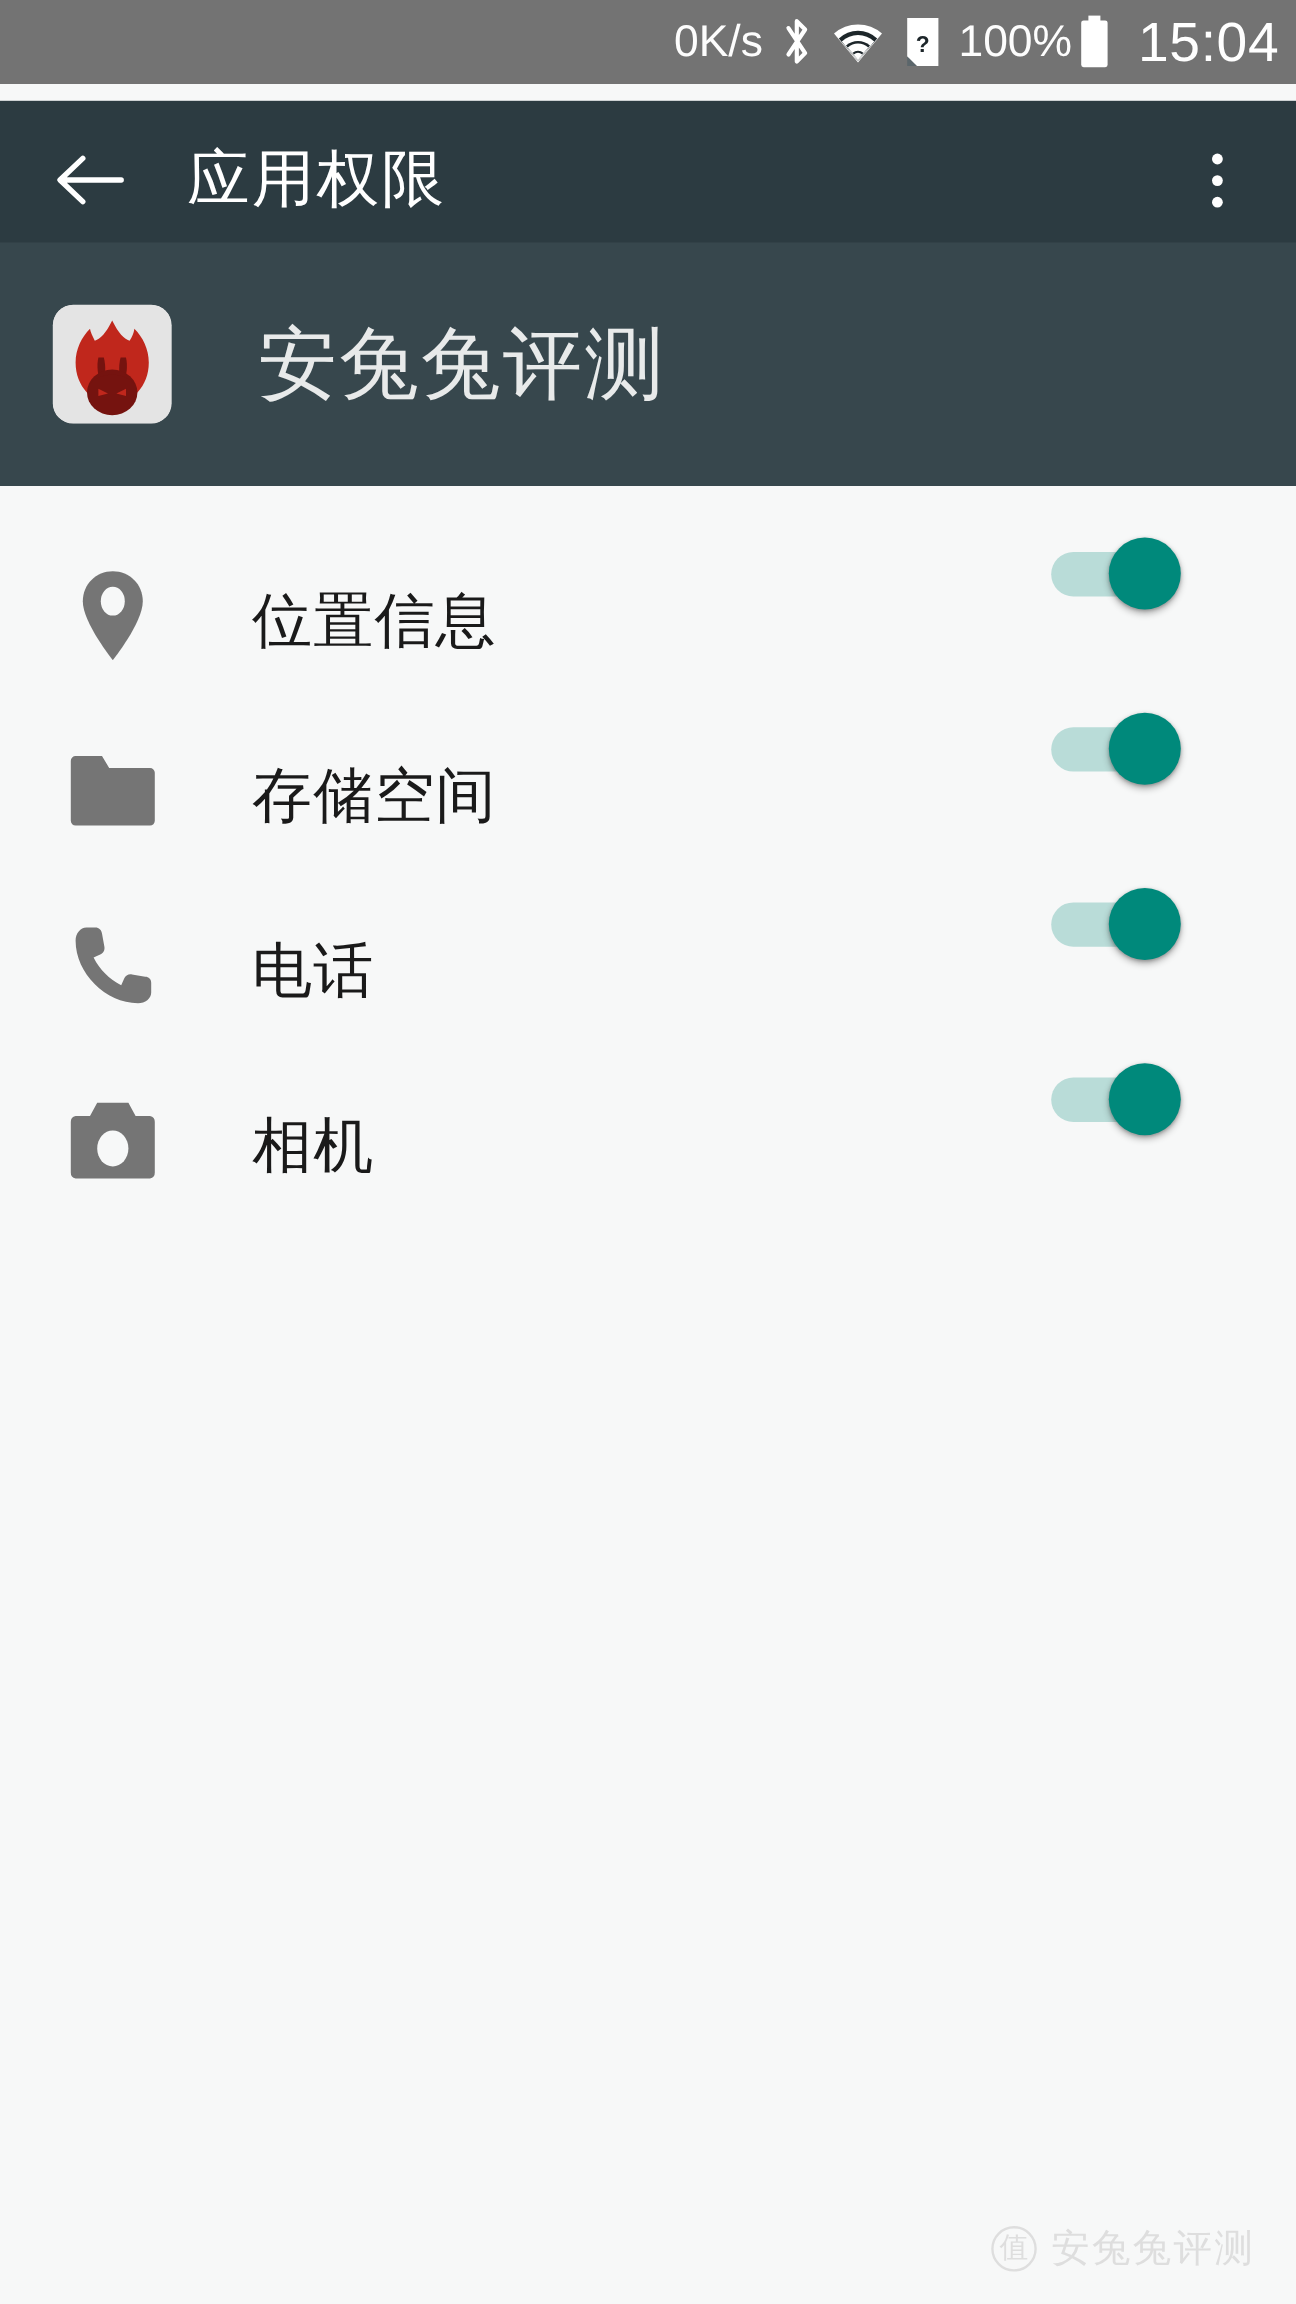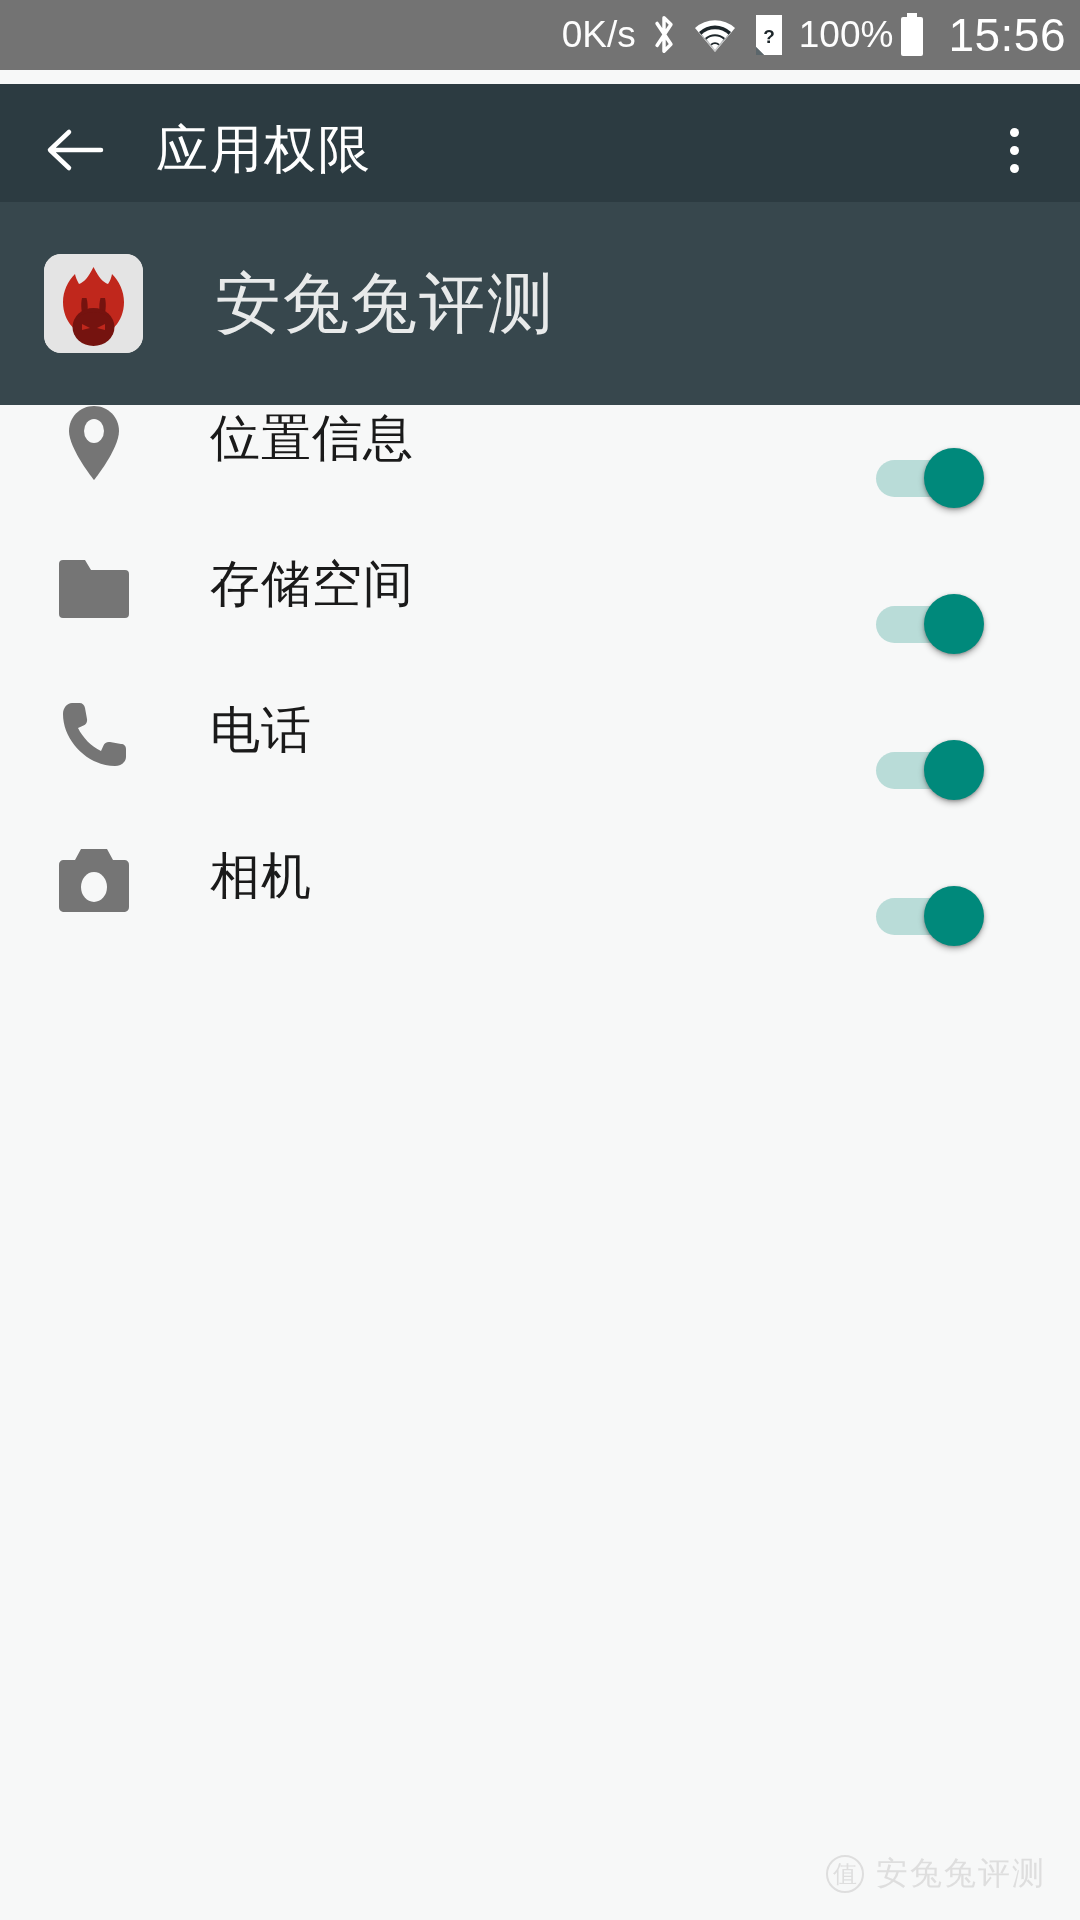--- a/index.html
+++ b/index.html
@@ -68,21 +68,21 @@
   }
   .app-name {
     margin-left:72px; color:#e8eaea; font-size:66px; font-weight:400;
     letter-spacing:2px; white-space:nowrap;
   }
 
   
   .perm-list { position:absolute; left:0; top:405px; width:1080px; }
   .perm-row {
     height:146px; width:1032px;
-    display:flex; align-items:flex-start; position:relative;
+    display:flex; align-items:flex-end; position:relative;
     cursor:pointer;
   }
   .perm-icon {
     width:76px; height:76px; margin-left:56px;
     display:flex; align-items:center; justify-content:center;
     flex:0 0 auto;
   }
   .perm-label {
     margin-left:78px; font-size:50px; color:#1a1a1a; font-weight:400;
     letter-spacing:1px; white-space:nowrap;
@@ -153,21 +153,21 @@
 
     <span class="sb-batt-text">100%</span>
 
     <span class="sb-icon" style="margin-right:0;">
       <svg width="28" height="46" viewBox="0 0 28 46">
         <rect x="9" y="1" width="10" height="5" fill="#ffffff"></rect>
         <rect x="3" y="5" width="22" height="39" rx="2" fill="#ffffff"></rect>
       </svg>
     </span>
 
-    <span class="sb-clock">15:56</span>
+    <span class="sb-clock">15:04</span>
   </div>
 
   <div class="appbar">
     <div class="back-btn">
       <svg width="62" height="52" viewBox="0 0 62 52">
         <path d="M58 26 H8 M26 8 L7 26 L26 44" stroke="#ffffff" stroke-width="4.5" fill="none" stroke-linecap="round" stroke-linejoin="round"></path>
       </svg>
     </div>
     <div class="appbar-title">应用权限</div>
     <div class="overflow-btn">

